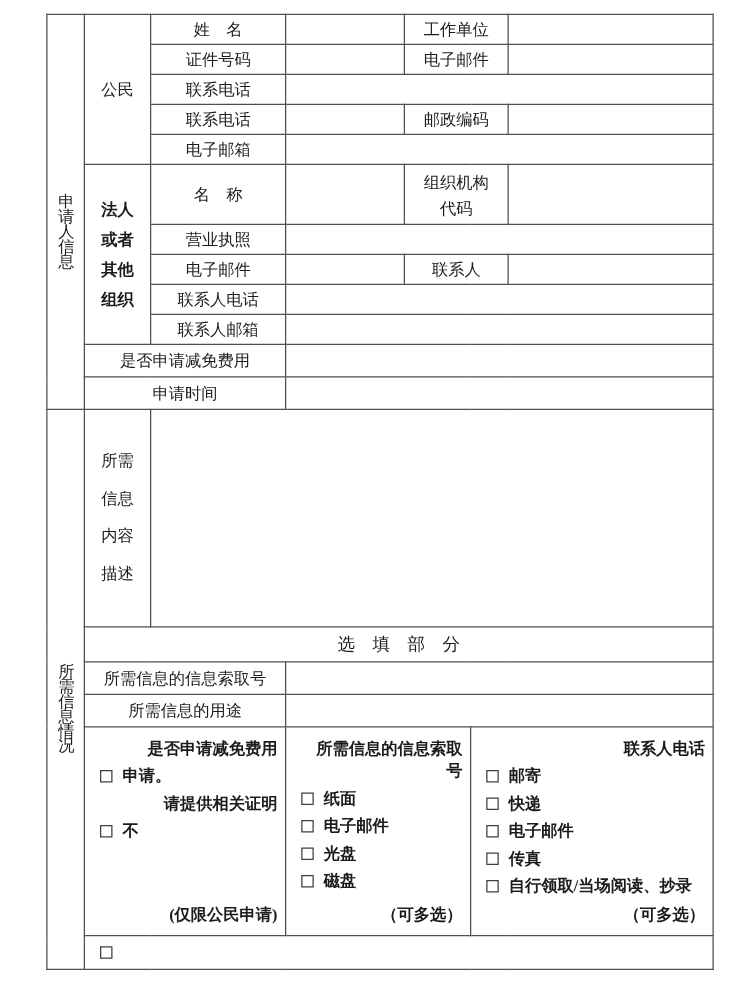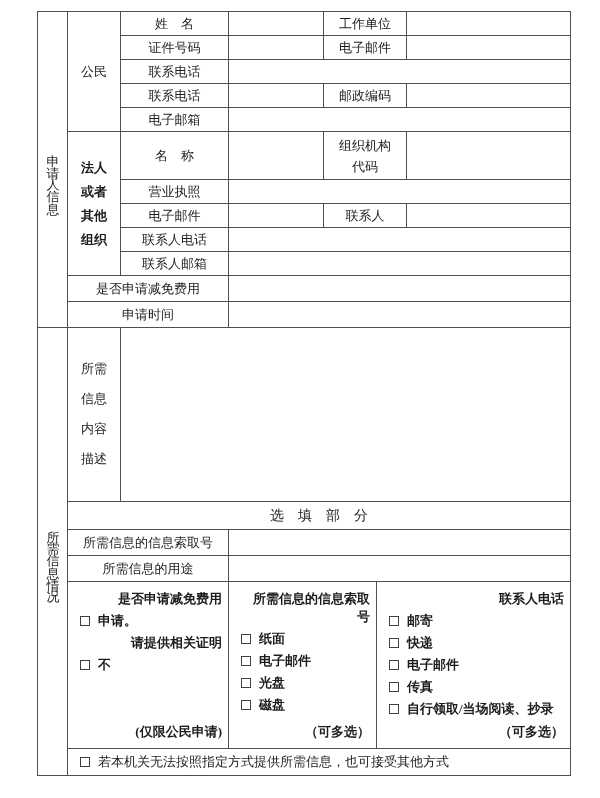--- a/index.html
+++ b/index.html
@@ -211,19 +211,18 @@
           </div>
           <div class="footnote">（可多选）</div>
         </div>
       </td>
     </tr>
 
     <tr style="height:27px">
       <td colspan="6" class="fallback-cell">
         <div class="opt">
           <span class="cbx"></span>
-          <span>若本机关无法按照指定方式提供所需信息，也可接受其他方式</span>
         </div>
       </td>
     </tr>
   </tbody>
     </table>
 </div>
 
 </body></html>

